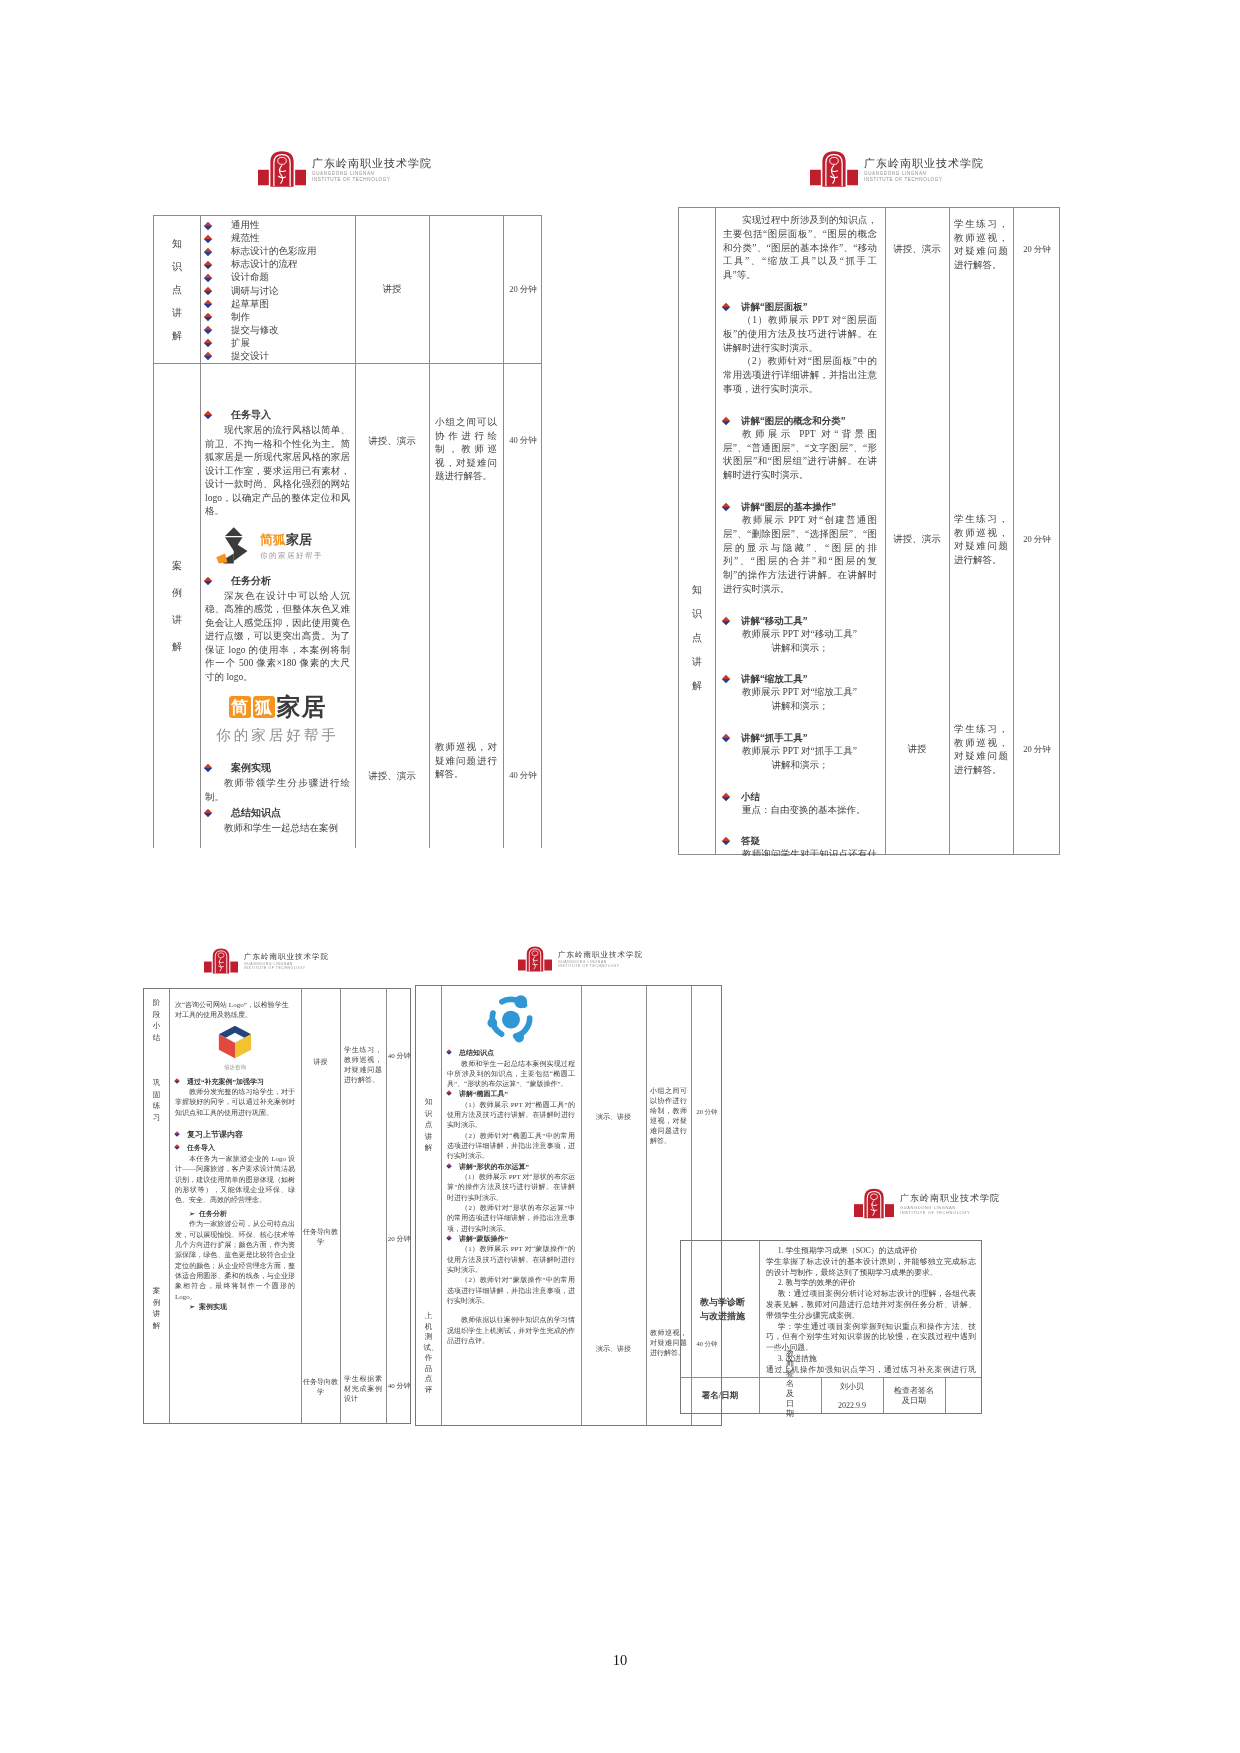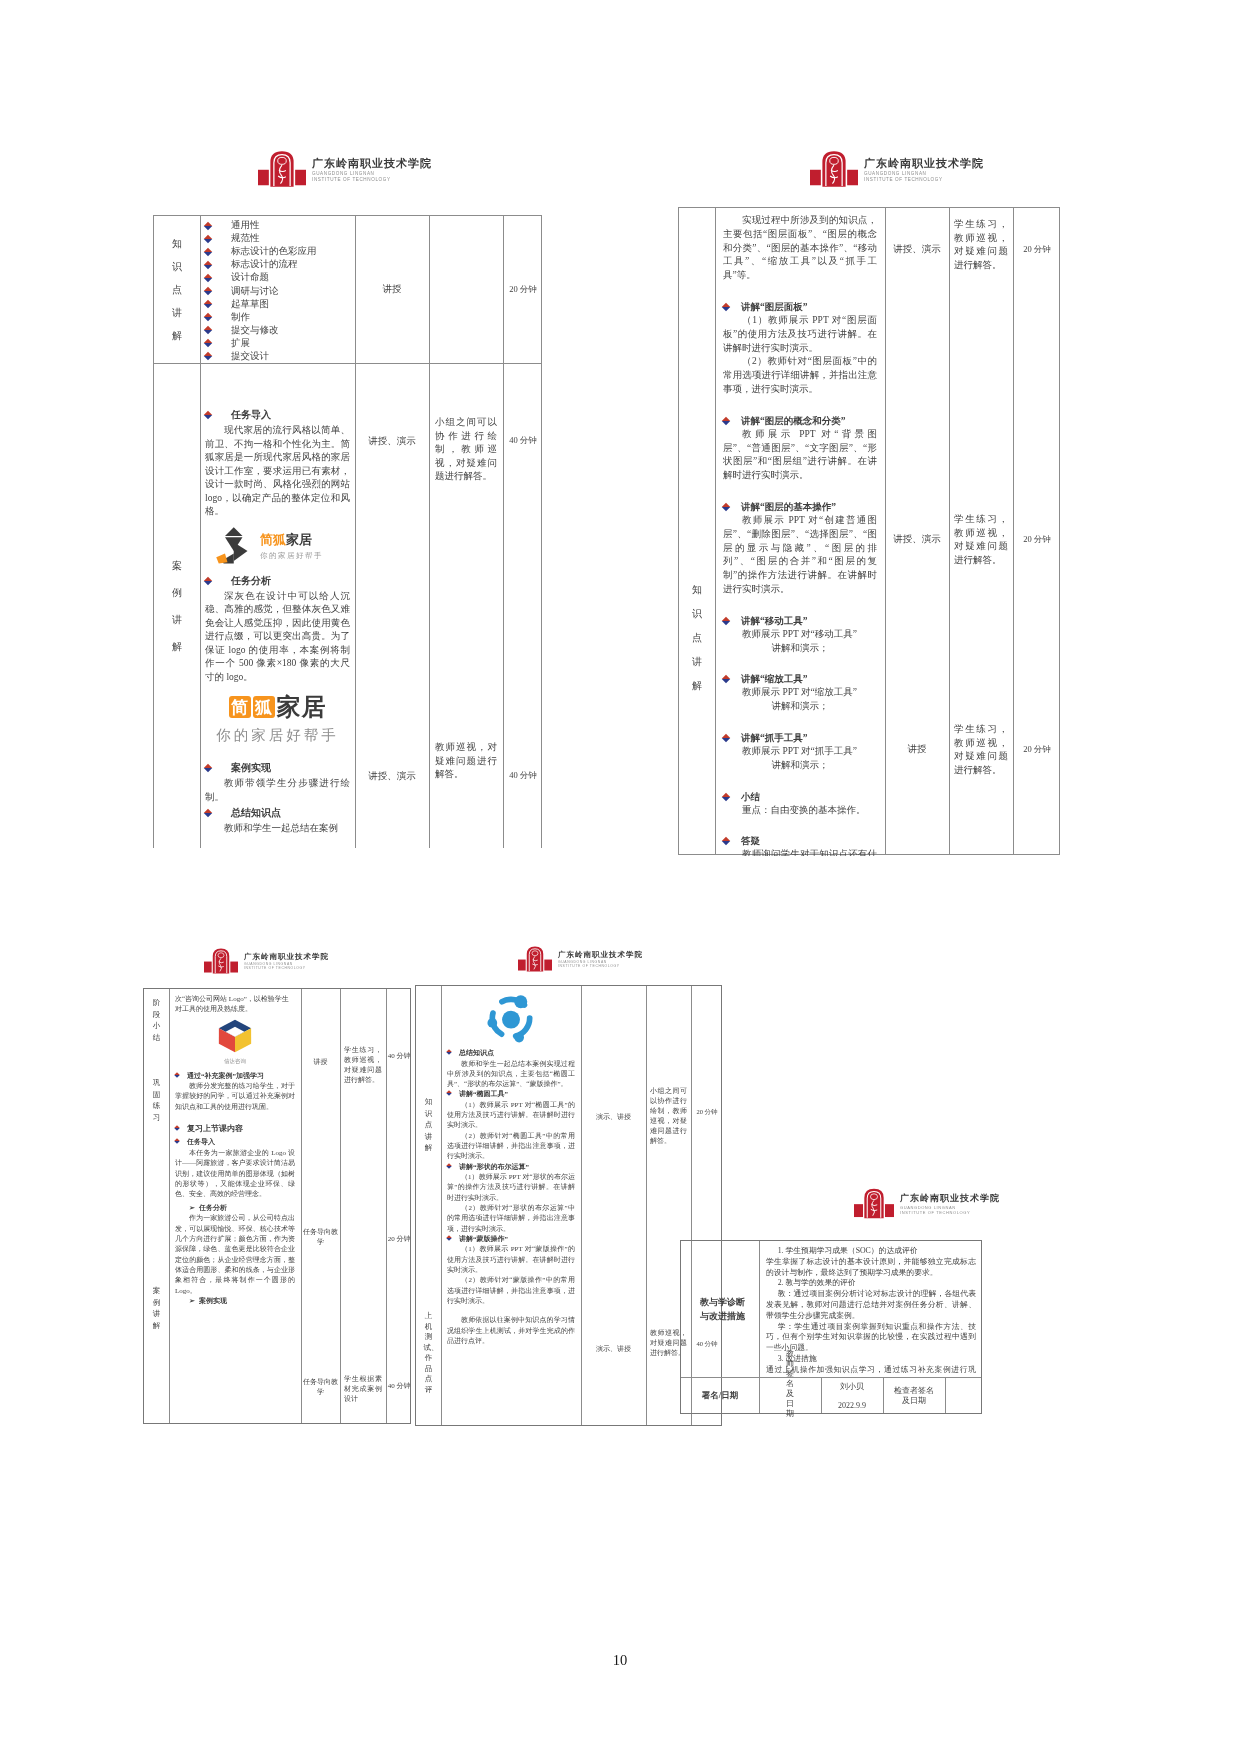--- a/index.html
+++ b/index.html
@@ -7,21 +7,21 @@
        font-family:"Liberation Serif","DejaVu Serif",serif;color:var(--ink,#3f3f3f);}
   #canvas{position:absolute;inset:0;background:#fff;}
   .page{position:absolute;}
   .abs{position:absolute;box-sizing:border-box;}
   .flexc{display:flex;align-items:center;justify-content:center;text-align:center;}
   .tbl{position:absolute;box-sizing:border-box;border:1px solid var(--border_gray,#8c8c8c);}
   .vl{position:absolute;top:0;bottom:0;width:1px;background:var(--border_gray,#8c8c8c);}
   .hl{position:absolute;left:0;right:0;height:1px;background:var(--border_gray,#8c8c8c);}
   .vlab{word-break:break-all;text-align:center;margin:0 auto;}
   .hdr{position:absolute;display:flex;align-items:center;gap:6px;}
-  .schtxt .cn{font-weight:bold;color:#3a3a3a;letter-spacing:1px;white-space:nowrap;}
+  .schtxt .cn{font-weight:normal;color:#3a3a3a;letter-spacing:1px;white-space:nowrap;}
   .schtxt .en{color:#8d8d8d;font-family:"Liberation Sans",sans-serif;letter-spacing:.6px;line-height:1.25;white-space:nowrap;}
   .hdr-lg .cn{font-size:11px;} .hdr-lg .en{font-size:4.6px;}
   .hdr-md .cn{font-size:9px;}  .hdr-md .en{font-size:4px;}
   .hdr-sm .cn{font-size:7.5px;} .hdr-sm .en{font-size:3.4px;}
   .crest-lg{width:48px;height:42px;} .crest-md{width:40px;height:35px;} .crest-sm{width:34px;height:30px;}
   .blt{flex:0 0 auto;display:inline-block;width:6px;height:6px;transform:rotate(45deg);
        background:linear-gradient(135deg,#c23b2a 48%,#2b3a8c 52%);margin-top:3px;}
   .bltC{width:4px;height:4px;margin-top:2px;}
   .sec{display:flex;align-items:flex-start;font-weight:bold;}
   .para{text-indent:2em;text-align:justify;}
@@ -373,21 +373,21 @@
           <div class="vlab vlabC">阶段小结</div>
         </div>
       <div class="abs" style="left:0;top:88px;width:25px">
           <div class="vlab vlabC">巩固练习</div>
         </div>
       <div class="abs" style="left:0;top:296px;width:25px">
           <div class="vlab vlabC">案例讲解</div>
         </div>
 
       <div class="abs" style="left:25px;top:0;width:132px;height:436px;padding:3px 6px;overflow:hidden">
-        <div class="paraC" style="text-indent:0;margin-top:2px">次“咨询公司网站 Logo”，以检验学生对工具的使用及熟练度。</div>
+        <div class="paraC" style="text-indent:0;margin-top:8px">次“咨询公司网站 Logo”，以检验学生对工具的使用及熟练度。</div>
         <div class="cubeblock">
           <svg class="cubesvg" viewBox="0 0 44 40">
             <polygon points="22,1 41,11 22,21 3,11" fill="var(--cube_navy,#23457c)"></polygon>
             <polygon points="41,11 41,29 22,39 22,21" fill="var(--cube_yellow,#f2c230)"></polygon>
             <polygon points="3,11 3,29 22,39 22,21" fill="var(--cube_red,#e2483d)"></polygon>
             <polygon points="22,9 33,15 22,21 11,15" fill="#ffffff"></polygon>
           </svg>
           <div class="cubecap">信达咨询</div>
         </div>
         <div class="sec secC" style="margin-top:6px">

